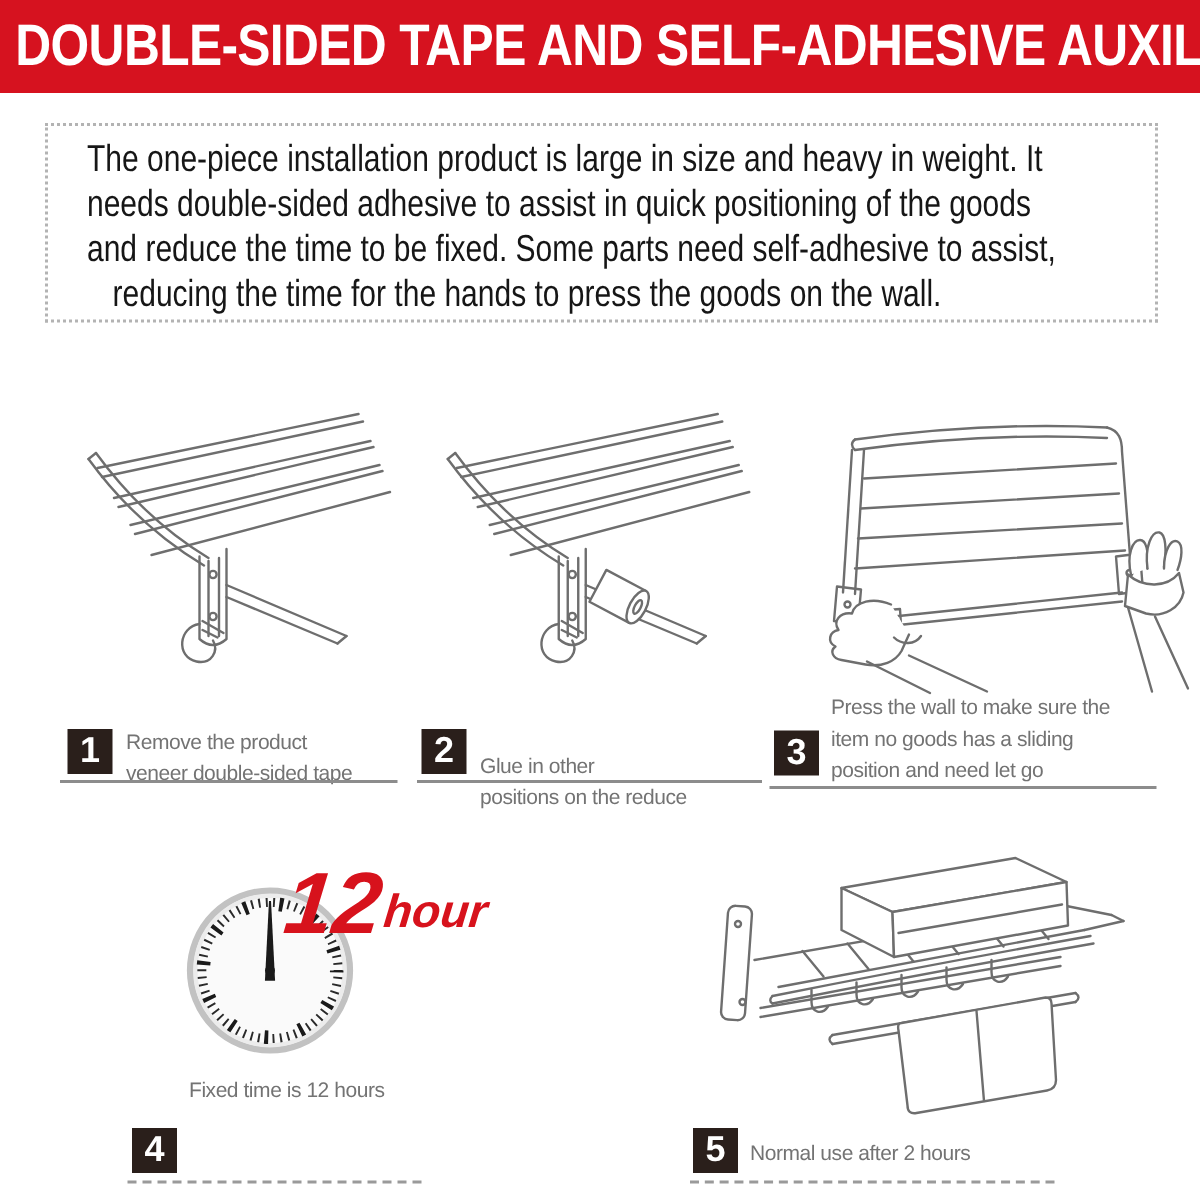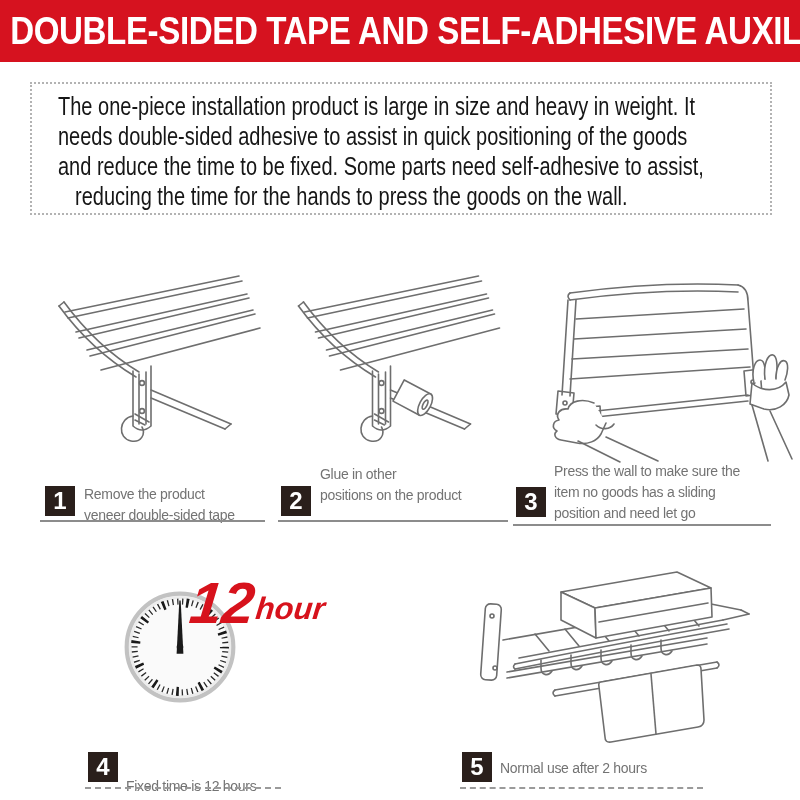--- a/index.html
+++ b/index.html
@@ -178,23 +178,23 @@
   </div>
   <div class="steptext" style="left:84px; top:484px;">
     <div>Remove the product</div>
     <div>veneer double-sided tape</div>
   </div>
   <div class="underline-solid" style="left:40px; top:520px; width:225px;"></div>
 
   <div class="stepnum" style="left:281px; top:486px;">
     <span>2</span>
   </div>
-  <div class="steptext" style="left:320px; top:464px;">
+  <div class="steptext" style="left:320px; top:500px;">
     <div>Glue in other</div>
-    <div>positions on the product</div>
+    <div>positions on the reduce</div>
   </div>
   <div class="underline-solid" style="left:278px; top:520px; width:230px;"></div>
 
   <div class="stepnum" style="left:516px; top:487px;">
     <span>3</span>
   </div>
   <div class="steptext" style="left:554px; top:461px;">
     <div>Press the wall to make sure the</div>
     <div>item no goods has a sliding</div>
     <div>position and need let go</div>
@@ -264,21 +264,21 @@
       <g>
         <path d="M136 134 L232 117 Q236 117 236 121 L239 172 Q239 178 233 179 L146 194 Q140 195 140 189 L134 139 Q133 134 136 134 Z" fill="#ffffff"></path>
         <path d="M186 126 L191 186"></path>
       </g>
     </g>
   </svg>
 
   <div class="stepnum" style="left:88px; top:752px;">
     <span>4</span>
   </div>
-  <div class="steptext" style="left:126px; top:776px;">
+  <div class="steptext" style="left:126px; top:716px;">
     <div>Fixed time is 12 hours</div>
   </div>
   <div class="underline-dashed" style="left:85px; top:787px; width:196px;"></div>
 
   <div class="stepnum" style="left:462px; top:752px;">
     <span>5</span>
   </div>
   <div class="steptext" style="left:500px; top:758px;">
     <div>Normal use after 2 hours</div>
   </div>

